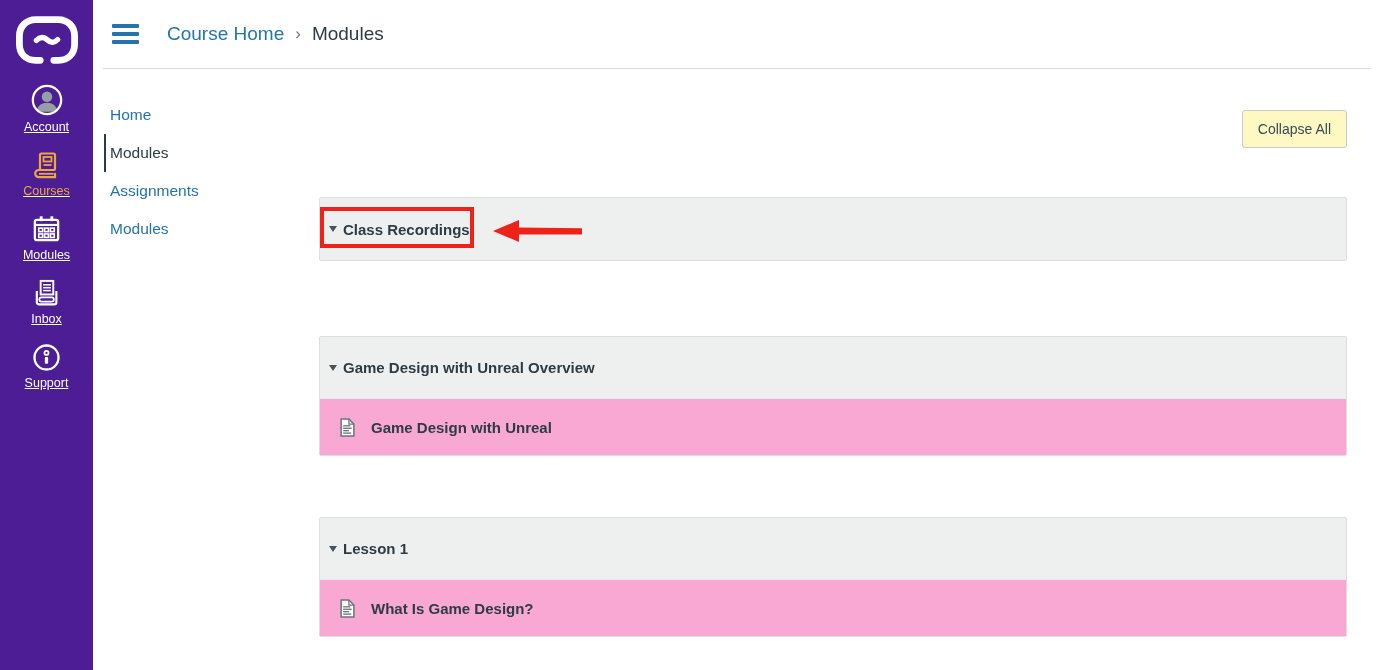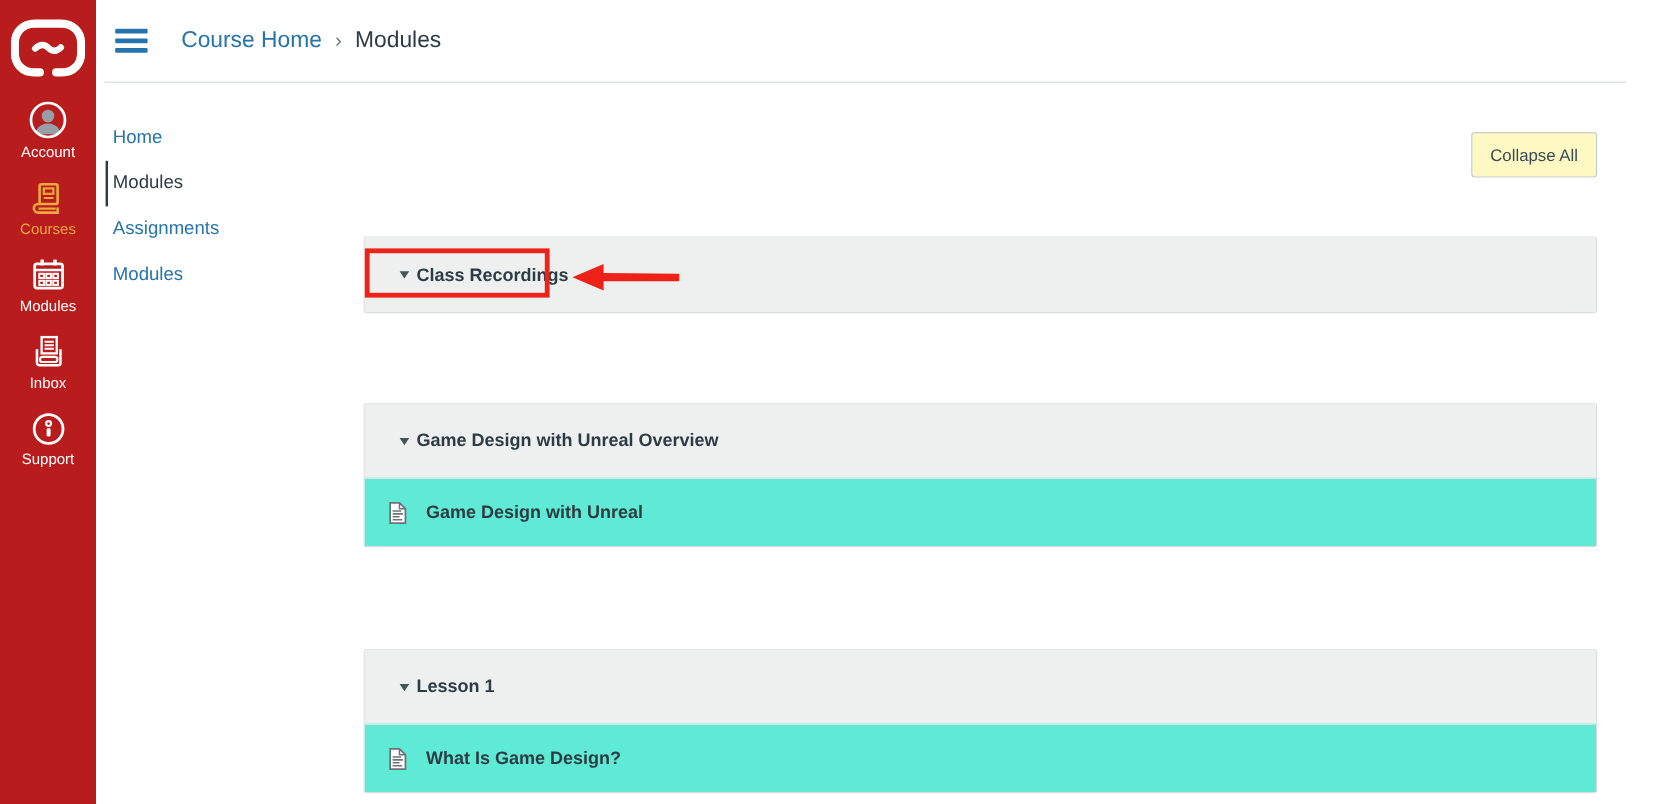--- a/index.html
+++ b/index.html
@@ -1,31 +1,31 @@
 <!DOCTYPE html>
 <html><head>
 <meta charset="utf-8">
 <title>Modules</title>
 <style>
   * { box-sizing: border-box; margin: 0; padding: 0; }
   html,body { width:1385px; height:670px; overflow:hidden; background:#fff;
     font-family:"Liberation Sans", sans-serif; }
 
   
-  .global-nav { position:absolute; left:0; top:0; width:80px; height:670px;
-    background:#b91c1c; color:#fff; }
+  .global-nav { position:absolute; left:0; top:0; width:93px; height:670px;
+    background:#4c1d95; color:#fff;text-decoration:underline; }
   .gn-logo { display:block; margin:12px auto 2px; cursor:pointer; }
   .gn-item { display:flex; flex-direction:column; align-items:center;
     justify-content:flex-end; height:64px; cursor:pointer; text-decoration:none; }
   .gn-icon { display:flex; align-items:flex-end; justify-content:center; }
   .gn-label { font-size:12.5px; color:#fff; margin-top:3px; }
   .gn-item.active .gn-label { color:#eda73e; }
 
   
-  .main { position:absolute; left:64px; top:0; width:1305px; height:628px; }
+  .main { position:absolute; left:80px; top:0; width:1305px; height:628px; }
   .top-header { height:69px; margin:0 14px 0 23px; border-bottom:1px solid #d8dbdd;
     display:flex; align-items:center; }
   .hamburger { margin-left:7px; background:none; border:none; cursor:pointer; padding:2px; }
   .hamburger .bar { width:27px; height:4px; background:#2574ab; border-radius:1px; margin:4px 0; }
   .breadcrumb { margin-left:26px; font-size:19px; display:flex; align-items:center; }
   .breadcrumb a { color:#2574ab; text-decoration:none; cursor:pointer; }
   .breadcrumb .sep { color:#6b7780; font-size:17px; margin:0 11px; }
   .breadcrumb .current { color:#2d3b45; }
 
   .body-row { display:flex; }
@@ -36,29 +36,29 @@
     padding-left:4px; margin-left:-6px; }
 
   .content { flex:1; margin-right:38px; }
   .toolbar { display:flex; justify-content:flex-end; padding-top:41px; margin-bottom:49px; }
   .btn { font-family:"Liberation Sans",sans-serif; font-size:14px; color:#394b58;
     background:#fef9c3; border:1px solid #c6ccd0; border-radius:3px;
     padding:10px 15px; cursor:pointer; }
 
   .module { border:1px solid #dcdfe1; border-radius:2px; position:relative; background:#fff; }
   .module.m1 { margin-bottom:75px; }
-  .module.m2 { margin-bottom:85px; }
+  .module.m2 { margin-bottom:61px; }
   .module-header { height:61px; background:#eef0f0; display:flex; align-items:center;
-    padding:0 29px; cursor:pointer; }
+    padding:0 9px; cursor:pointer; }
   .module.collapsed .module-header { height:62px; }
   .caret { width:0; height:0; border-left:4.5px solid transparent;
     border-right:4.5px solid transparent; border-top:6px solid #45535b; margin-right:6px; flex:none; }
   .module-title { font-weight:bold; font-size:15px; color:#2d3b45; }
   .module-item { height:57px; border-top:1px solid #e6e8ea; display:flex;
-    align-items:center; padding:0 20px; background:#5eead4; cursor:pointer; }
+    align-items:center; padding:0 20px; background:#f9a8d4; cursor:pointer; }
   .doc-icon { margin-right:16px; flex:none; display:flex; }
   .item-title { font-weight:bold; font-size:15px; color:#2d3b45; }
 
   
   .annotation-box { position:absolute; left:0; top:9px; width:154px; height:41px;
     border:4px solid #ee2218; pointer-events:none; }
   .annotation-arrow { position:absolute; left:173px; top:21px; pointer-events:none; }
 </style>
 </head>
 <body>

